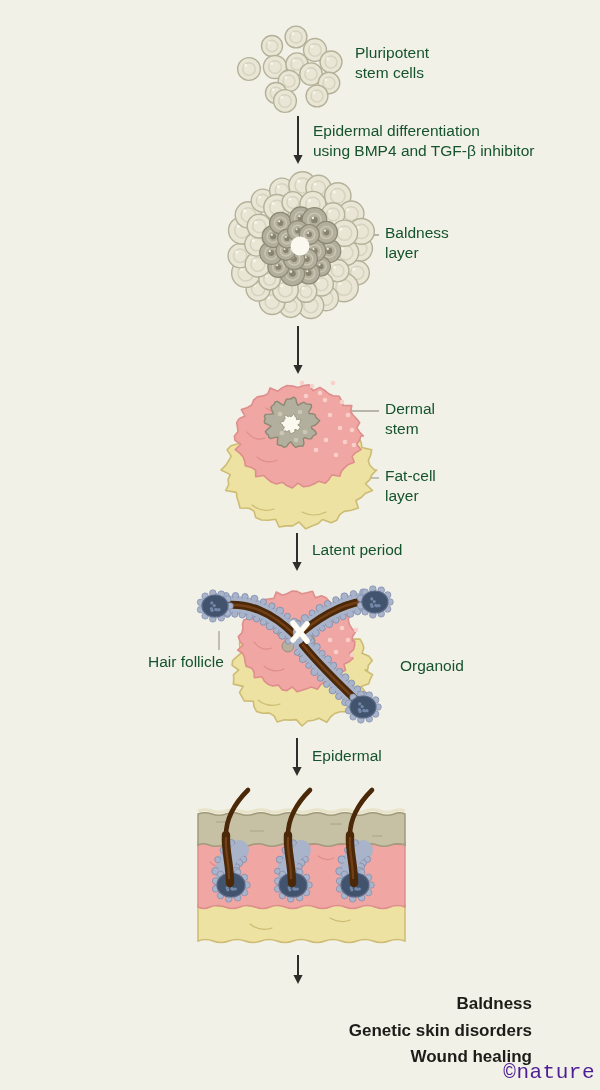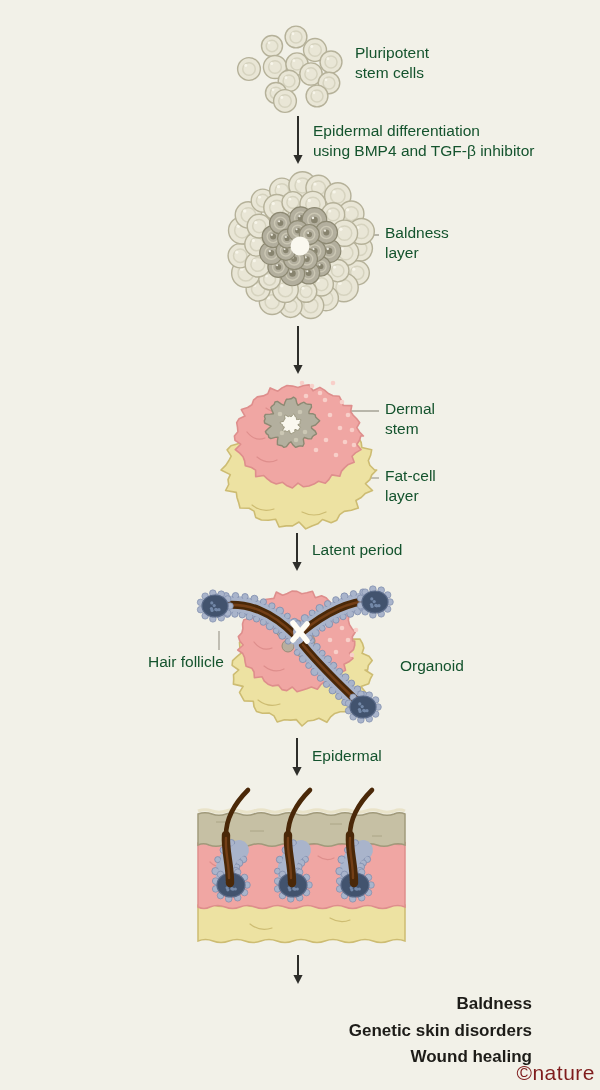--- a/index.html
+++ b/index.html
@@ -2,21 +2,21 @@
 <html style="--background: #F2F1E8; --ink: #25241F; --arrow: #2E2E2A; --pointer_line: #A5A296; --cell_fill: #E9E6D6; --cell_stroke: #B5B199; --cell_inner: #D6D3BF; --olive_fill: #B3AF9E; --olive_stroke: #8D8973; --olive_dot: #87836E; --core_white: #FAF8EF; --pink_fill: #F0A6A3; --pink_stroke: #DE8E8C; --pink_light: #F8CFC9; --fat_fill: #EDE2A2; --fat_stroke: #CDBC72; --fat_light: #F4ECC0; --sheath_fill: #A9B4CB; --sheath_stroke: #7E8CAC; --sheath_light: #C8D0E0; --bulb_fill: #42536E; --bulb_light: #7388A8; --hair_dark: #4A2808; --hair_mid: #7A431A; --skin_top_fill: #C6C0A4; --skin_top_stroke: #A19A7B; --skin_top_light: #E9E3C9; --logo: #B8B6AB;"><head>
 <meta charset="utf-8">
 <style>
   html,body{margin:0;padding:0;}
   body{font-family:"Liberation Sans", sans-serif;}
   .canvas{position:relative;width:600px;height:1090px;background:#F2F1E8;overflow:hidden;}
   #art{position:absolute;left:0;top:0;}
   .lbl{position:absolute;font-size:15.5px;line-height:19.5px;color:#14532d;white-space:pre-line;}
   .outcomes{position:absolute;left:0;top:991px;width:532px;text-align:right;}
   .outcome{font-size:17px;line-height:26.5px;font-weight:bold;color:#1D1C18;}
-  .credit{position:absolute;right:5px;top:1061px;font-family:Liberation Sans, sans-serif;font-size:21px;color:#7f1d1d;letter-spacing:0.5px;}
+  .credit{position:absolute;right:5px;top:1061px;font-family:Liberation Mono, monospace;font-size:21px;color:#4c1d95;letter-spacing:0.5px;}
 </style>
 </head>
 <body>
 
 <div class="canvas">
   <svg id="art" width="600" height="1090" viewBox="0 0 600 1090">
       <g>
         <line x1="298" y1="116" x2="298" y2="156" stroke="#2E2E2A" stroke-width="2"></line>
         <path d="M 293.4 155 L 302.6 155 L 298 164 Z" fill="#2E2E2A"></path>
       </g>

